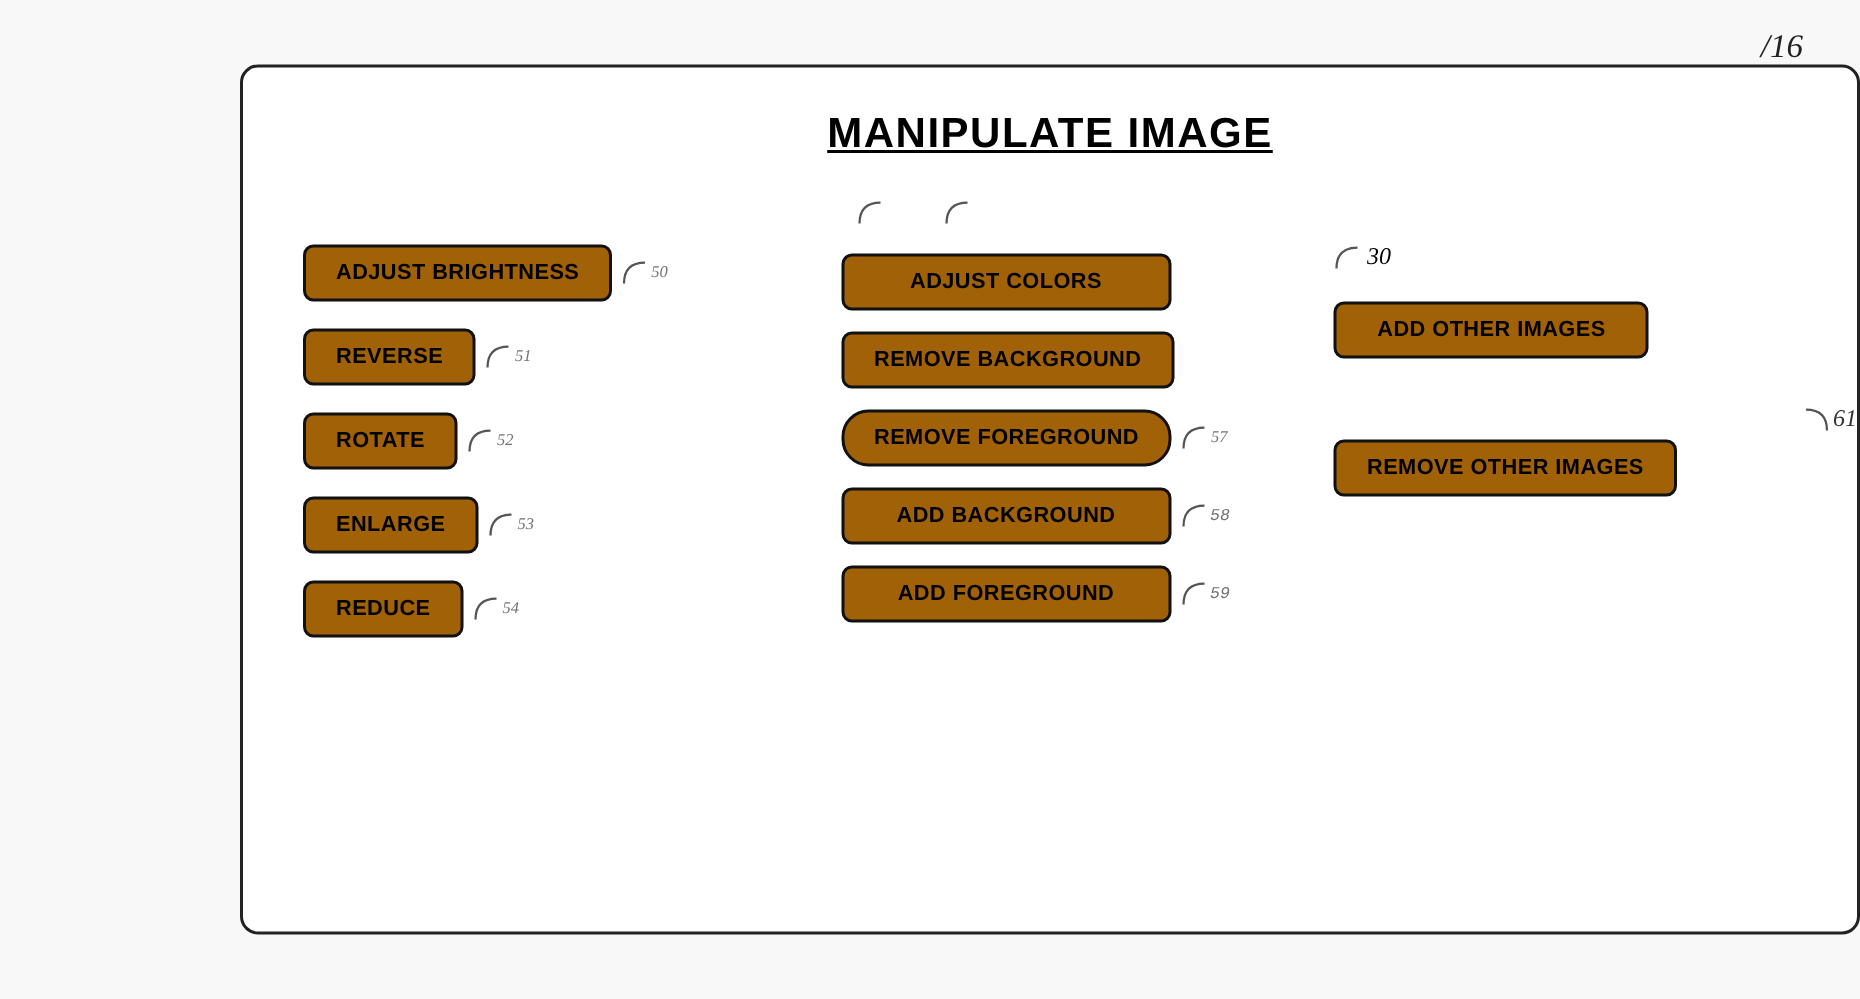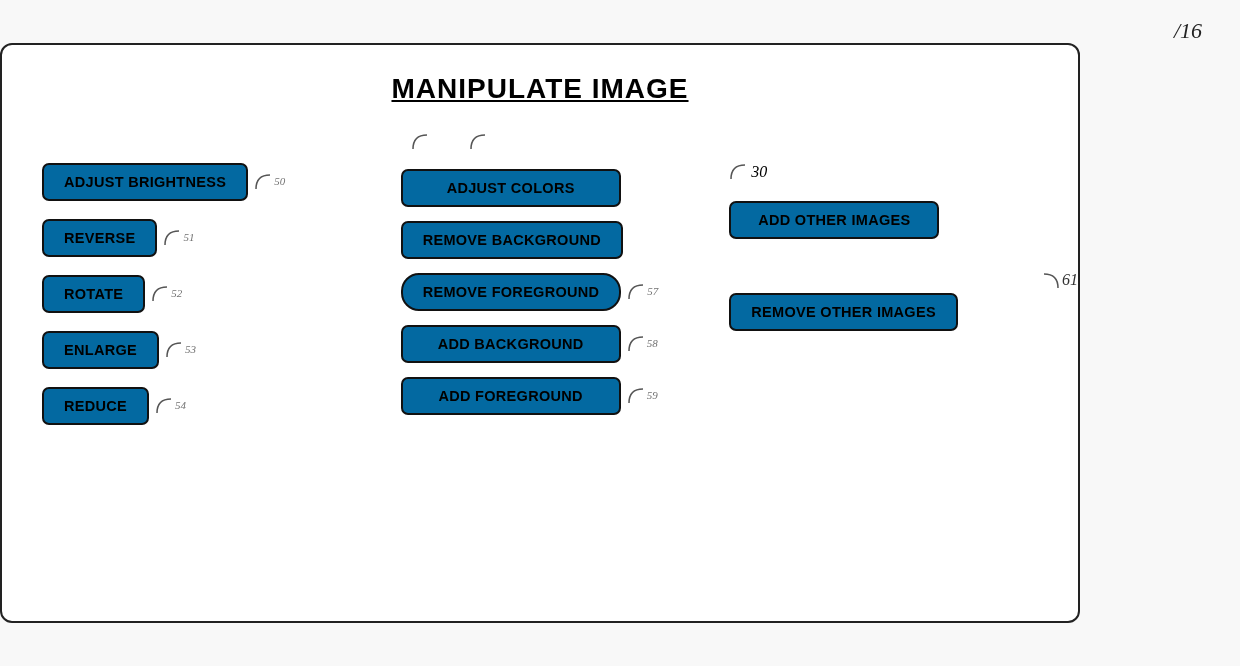--- a/index.html
+++ b/index.html
@@ -13,21 +13,21 @@
       font-family: Arial, sans-serif;
     }
 
     .page-wrapper {
       position: relative;
       width: 1240px;
       height: 666px;
       background: #f8f8f8;
       display: flex;
       align-items: center;
-      justify-content: flex-start;
+      justify-content: flex-end;
     }
 
     .figure-number {
       position: absolute;
       top: 18px;
       right: 38px;
       font-family: 'Times New Roman', serif;
       font-style: italic;
       font-size: 22px;
       color: #222;
@@ -96,21 +96,21 @@
       position: relative;
     }
 
     .item-box {
       border: 2.5px solid #111;
       border-radius: 7px;
       padding: 9px 20px;
       font-size: 14.5px;
       font-weight: 800;
       font-family: Arial, sans-serif;
-      background: #0369a1;
+      background: #a16207;
       white-space: nowrap;
       text-align: center;
       letter-spacing: 0.3px;
     }
 
     .ref-tag {
       font-family: 'Times New Roman', serif;
       font-style: italic;
       font-size: 11px;
       color: #737373;
@@ -190,27 +190,27 @@
           <div class="item-row">
             <div class="item-box" style="min-width: 220px; border-radius: 18px;">REMOVE FOREGROUND</div>
             <span class="ref-tag"><svg width="20" height="18" viewBox="0 0 20 18" style="vertical-align:middle;">
                 <path d="M 2 16 Q 2 2 16 2" stroke="#555" stroke-width="1.5" fill="none"></path>
               </svg><i style="font-family:'Times New Roman',serif;">57</i></span>
           </div>
           <div class="item-row">
             <div class="item-box" style="min-width: 220px;">ADD BACKGROUND</div>
             <span class="ref-tag"><svg width="20" height="18" viewBox="0 0 20 18" style="vertical-align:middle;">
                 <path d="M 2 16 Q 2 2 16 2" stroke="#555" stroke-width="1.5" fill="none"></path>
-              </svg><i style="font-family:Liberation Serif, serif;">58</i></span>
+              </svg><i style="font-family:Liberation Mono, monospace;">58</i></span>
           </div>
           <div class="item-row">
             <div class="item-box" style="min-width: 220px;">ADD FOREGROUND</div>
             <span class="ref-tag"><svg width="20" height="18" viewBox="0 0 20 18" style="vertical-align:middle;">
                 <path d="M 2 16 Q 2 2 16 2" stroke="#555" stroke-width="1.5" fill="none"></path>
-              </svg><i style="font-family:Liberation Serif, serif;">59</i></span>
+              </svg><i style="font-family:Liberation Mono, monospace;">59</i></span>
           </div>
         </div>
 
       <div class="col-right-area">
 
       <div style="display: flex; align-items: flex-end; gap: 4px; margin-bottom: 2px;">
             <svg width="18" height="18" viewBox="0 0 18 18">
               <path d="M 2 16 Q 2 2 16 2" stroke="#555" stroke-width="1.5" fill="none"></path>
             </svg>
             <span style="font-family:'Times New Roman',serif;font-style:italic;font-size:16px;">30</span>

